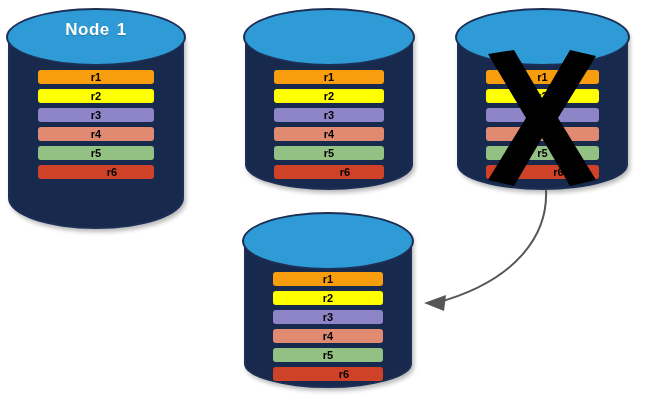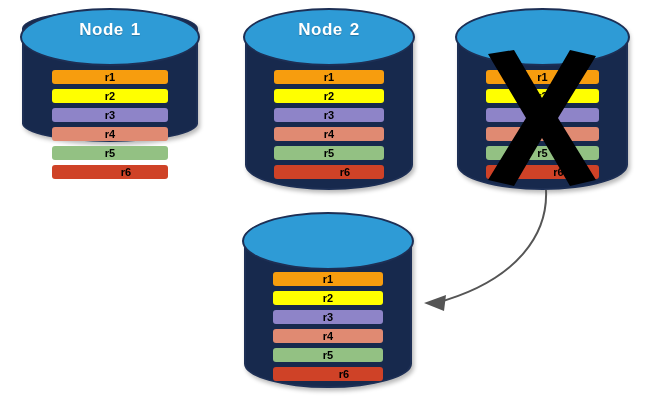--- a/index.html
+++ b/index.html
@@ -99,42 +99,39 @@
     width: 646px;
     height: 402px;
     pointer-events: none;
   }
 </style>
 </head>
 <body>
 
 <div id="canvas">
 
-  <div class="node" id="n1" style="left:22px; top:10px; width:176px; height:132px;border-radius:9px;">
+  <div class="node" id="n1" style="left:8px; top:10px; width:176px; height:219px;border-radius:9px;">
     <div class="body"></div>
     <div class="top"></div>
     <div class="title">
       <span>Node</span><span class="num">1</span>
     </div>
     <div class="rows" id="n1rows" style="top:60px;">
         <div class="row" style="background: rgb(247, 157, 14);">r1</div>
         <div class="row" style="background: rgb(255, 255, 0);">r2</div>
         <div class="row" style="background: rgb(142, 132, 200);">r3</div>
         <div class="row" style="background: rgb(224, 138, 114);">r4</div>
         <div class="row" style="background: rgb(147, 193, 131);">r5</div>
         <div class="row" style="background: rgb(207, 66, 39);">r6</div>
       </div>
   </div>
 
   <div class="node" id="n2" style="left:245px; top:10px; width:168px; height:180px;">
     <div class="body"></div>
     <div class="top"></div>
-    <div class="title">
-      <span>Node</span><span class="num">2</span>
-    </div>
     <div class="rows" id="n2rows" style="top:60px;">
         <div class="row" style="background: rgb(247, 157, 14);">r1</div>
         <div class="row" style="background: rgb(255, 255, 0);">r2</div>
         <div class="row" style="background: rgb(142, 132, 200);">r3</div>
         <div class="row" style="background: rgb(224, 138, 114);">r4</div>
         <div class="row" style="background: rgb(147, 193, 131);">r5</div>
         <div class="row" style="background: rgb(207, 66, 39);">r6</div>
       </div>
   </div>
 

